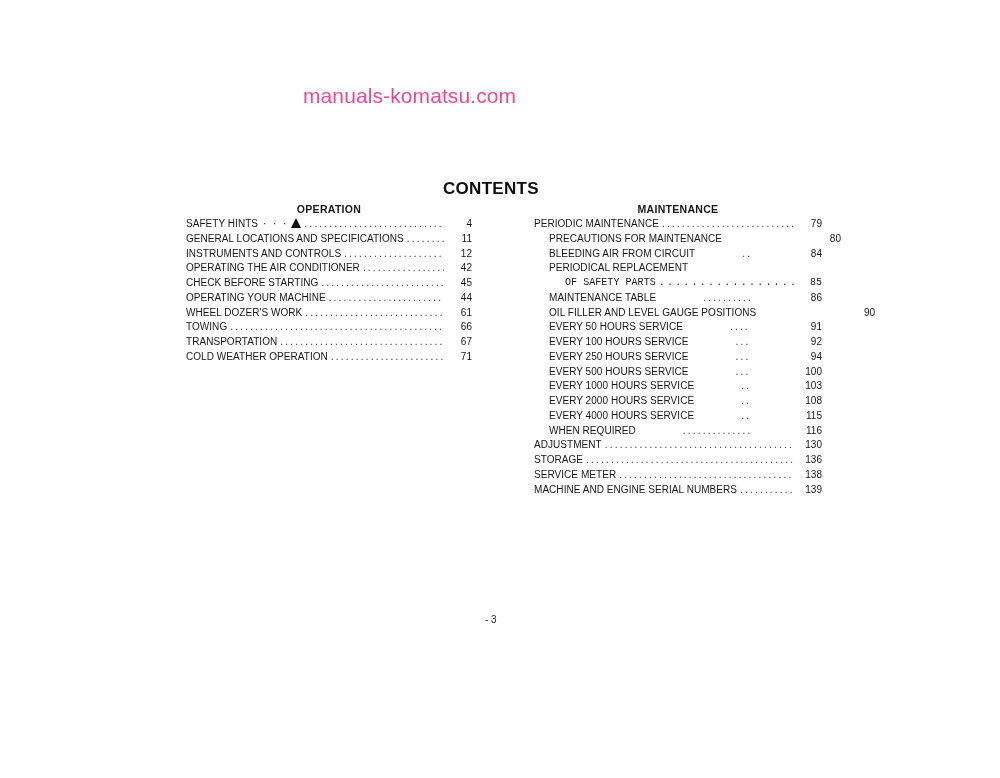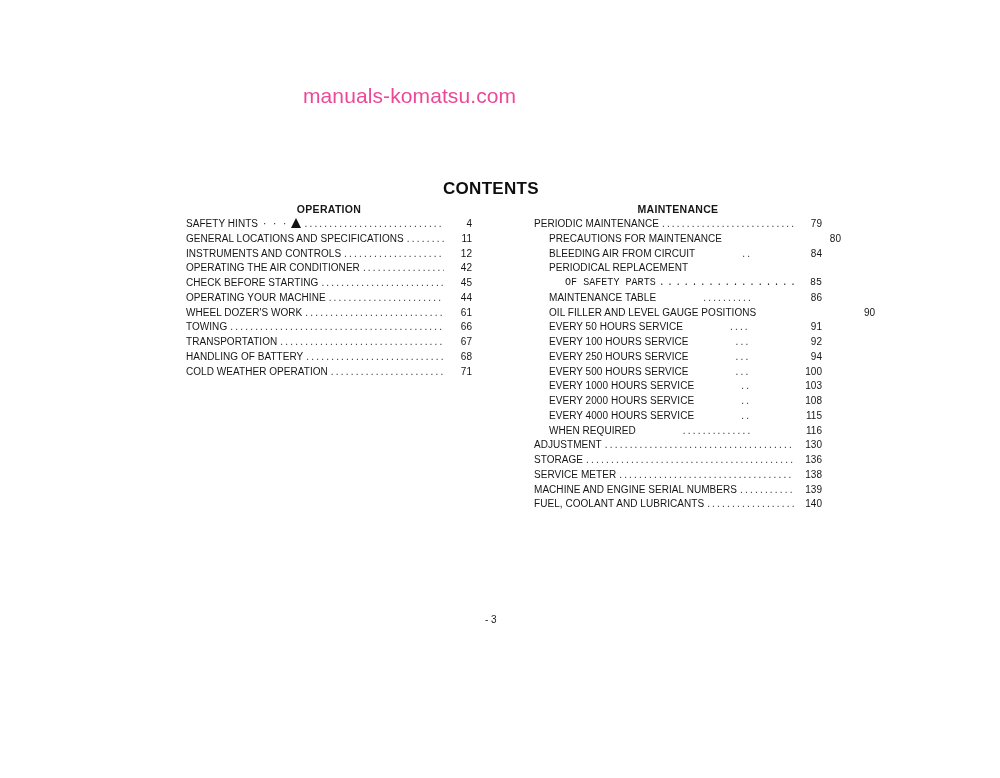--- a/index.html
+++ b/index.html
@@ -71,25 +71,20 @@
     </div>
   <div class="row">
       <span class="label">TOWING</span>
       <span class="dots"></span>
       <span class="page">66</span>
     </div>
   <div class="row">
       <span class="label">TRANSPORTATION</span>
       <span class="dots"></span>
       <span class="page">67</span>
-    </div>
-  <div class="row">
-      <span class="label">HANDLING OF BATTERY</span>
-      <span class="dots"></span>
-      <span class="page">68</span>
     </div>
   <div class="row">
       <span class="label">COLD WEATHER OPERATION</span>
       <span class="dots"></span>
       <span class="page">71</span>
     </div>
 </div>
 
 <div class="col right">
   <div class="col-head">MAINTENANCE</div>
@@ -181,20 +176,15 @@
   <div class="row">
       <span class="label">SERVICE METER</span>
       <span class="dots"></span>
       <span class="page">138</span>
     </div>
   <div class="row">
       <span class="label">MACHINE AND ENGINE SERIAL NUMBERS</span>
       <span class="dots"></span>
       <span class="page">139</span>
     </div>
-  <div class="row">
-      <span class="label">FUEL, COOLANT AND LUBRICANTS</span>
-      <span class="dots"></span>
-      <span class="page">140</span>
-    </div>
 </div>
 
 <div class="pagenum">- 3</div>
 
 </body></html>

